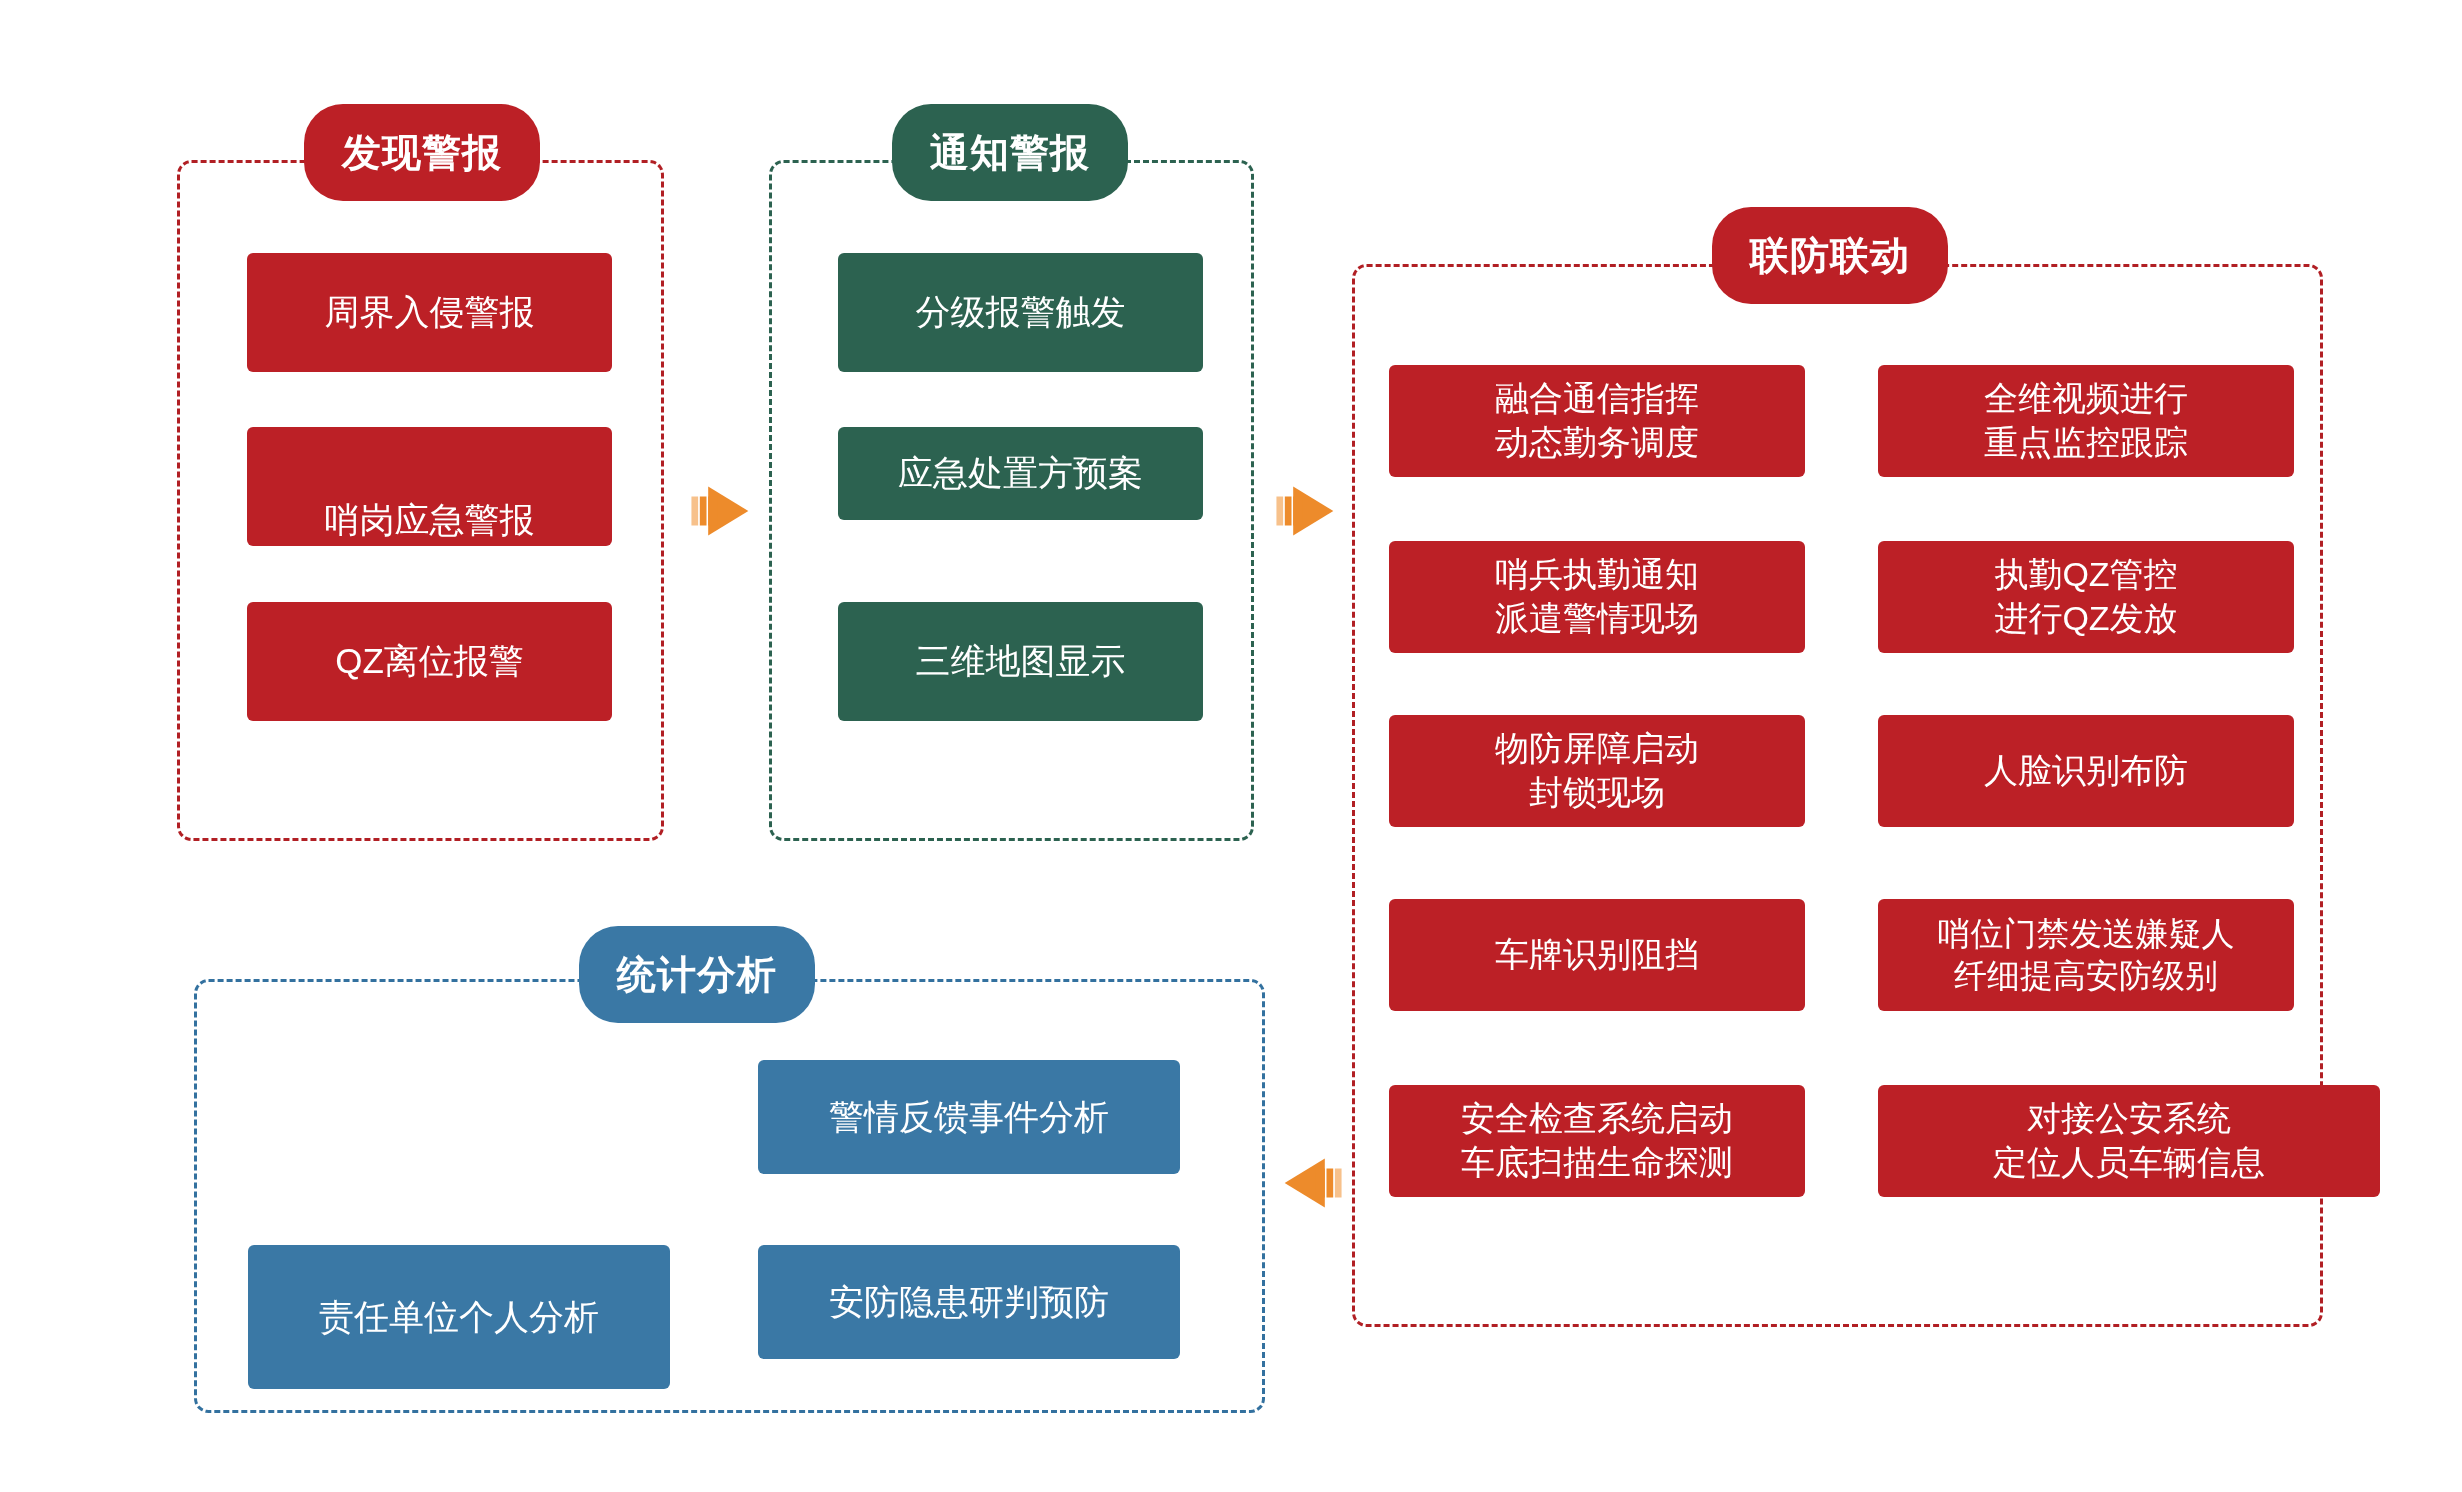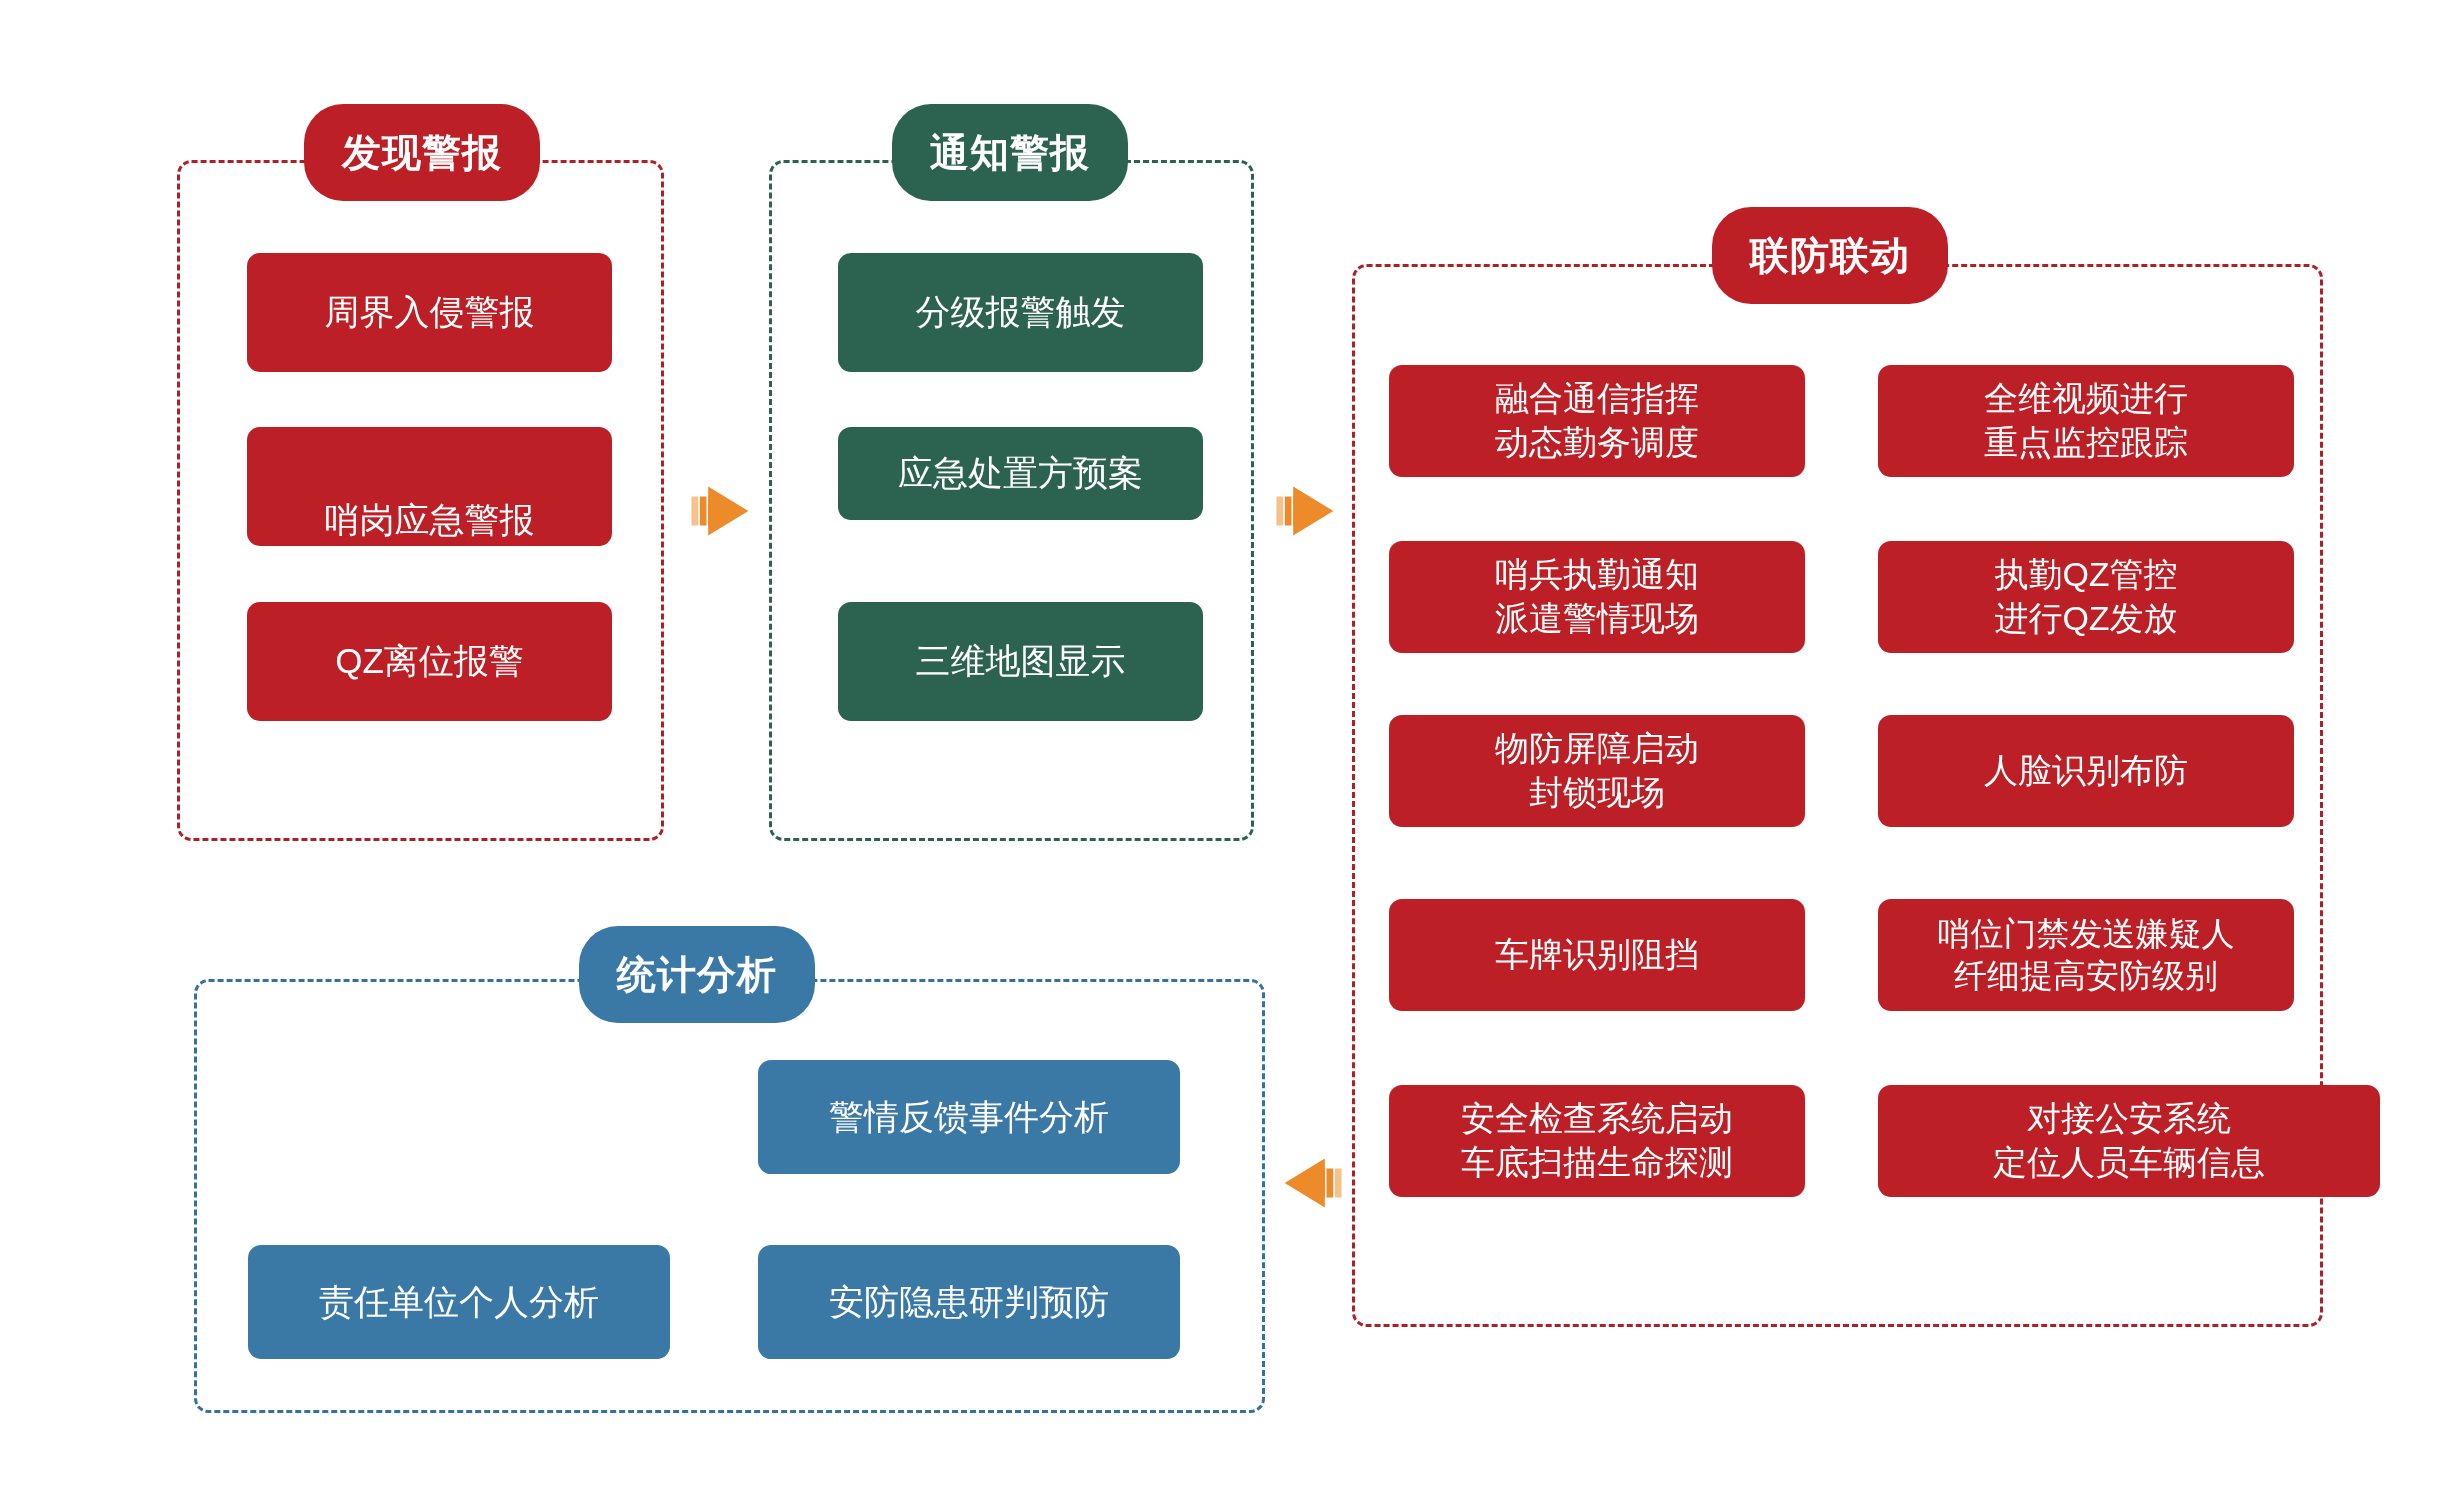--- a/index.html
+++ b/index.html
@@ -49,21 +49,21 @@
   .pill.blue{  background:#3A78A5; }
 
   
   .box{
     position:absolute;
     display:flex;
     align-items:center;
     justify-content:center;
     text-align:center;
     color:#ffffff;
-    border-radius:13px;
+    border-radius:6px;
     box-sizing:border-box;
     padding:3.4px 5.6px;
     line-height:1.28;
     z-index:3;
   }
   .box.red{   background:#BC2026; }
   .box.green{ background:#2C6250; }
   .box.blue{  background:#3A78A5; }
 
   .box .txt{ display:block; white-space:pre-line; }
@@ -188,21 +188,21 @@
 
   <div class="panel blue" style="left:194px; top:979px; width:1071px; height:434px;"></div>
 
   <div class="pill blue" style="left:579px; top:926px; width:236px; height:97px; font-size:39px;">
     <span>统计分析</span>
   </div>
 
   <div class="box blue" style="left:758px; top:1060px; width:422px; height:114px; font-size:35px;">
     <span class="txt">警情反馈事件分析</span>
   </div>
-  <div class="box blue" style="left:248px; top:1245px; width:422px; height:114px; font-size:35px;text-align:right;">
+  <div class="box blue" style="left:248px; top:1245px; width:422px; height:144px; font-size:35px;text-align:right;">
     <span class="txt">责任单位个人分析</span>
   </div>
   <div class="box blue" style="left:758px; top:1245px; width:422px; height:114px; font-size:35px;">
     <span class="txt">安防隐患研判预防</span>
   </div>
 
 </div>
 
 
 </body></html>

